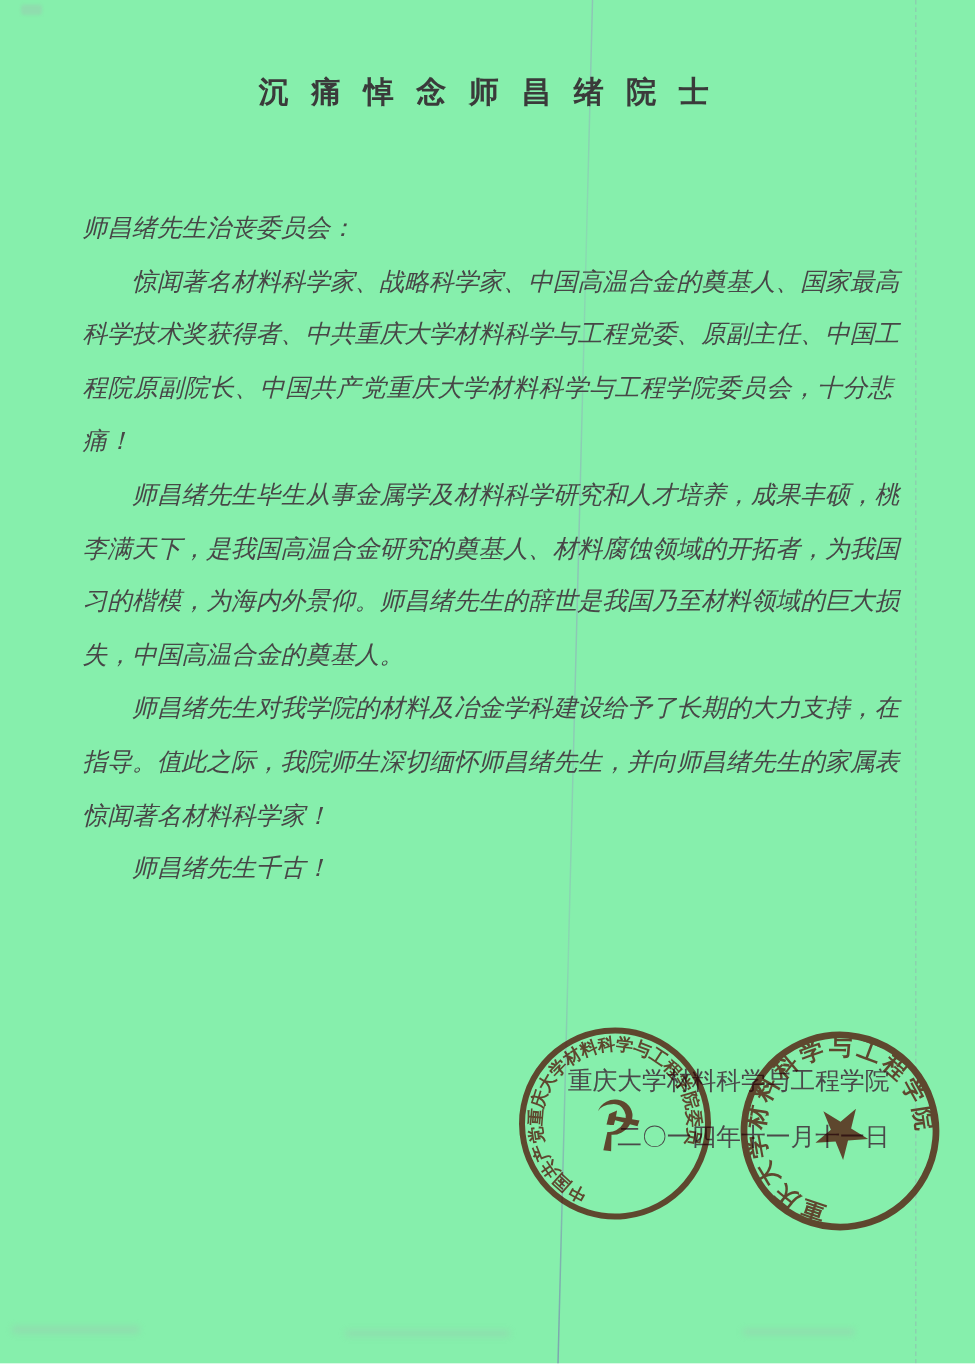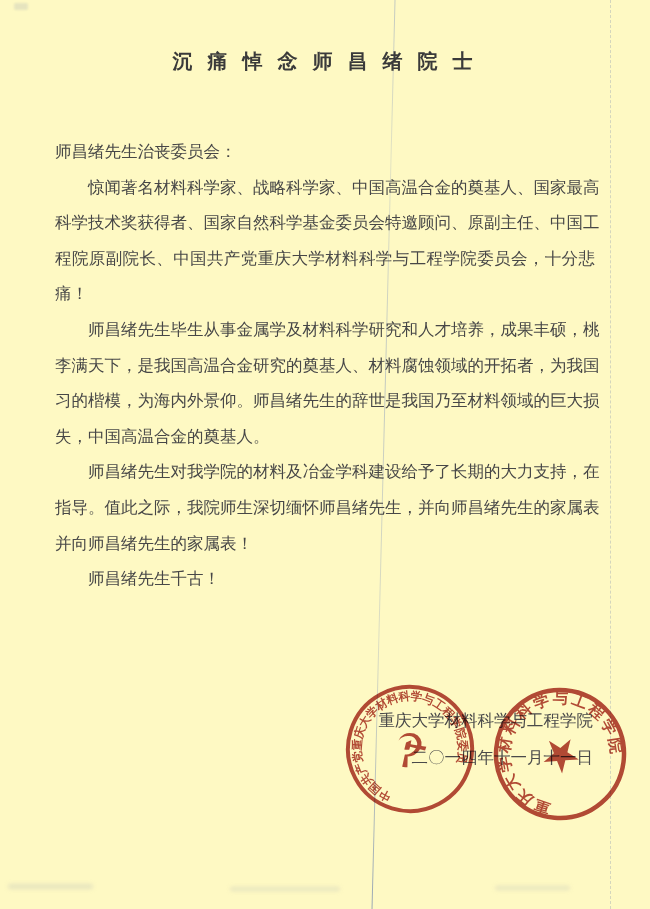--- a/index.html
+++ b/index.html
@@ -1,19 +1,19 @@
 <!DOCTYPE html>
 <html><head>
 <meta charset="utf-8">
 <style>
   html,body{margin:0;padding:0;background:#ffffff;}
   #page{
     position:relative;
     width:650px;height:909px;
-    background:#fef9c3;
+    background:#86efac;
     overflow:hidden;
     font-family:"Liberation Serif","DejaVu Serif",serif;
     color:#454545;
   }
   
   .title{
     position:absolute;
     left:55px;top:48px;width:540px;
     text-align:center;
     font-size:20px;
@@ -26,20 +26,21 @@
     position:absolute;
     left:55px;top:134px;width:540px;
     font-size:16.5px;
     line-height:35.6px;
     color:#474747;
   }
   .bodytext .line{
     text-align:justify;
     text-align-last:justify;
     white-space:nowrap;
+    font-style:italic;
   }
   .bodytext .line.end{
     text-align-last:left;
   }
   
   .signature{
     position:absolute;
     right:57px;top:703px;
     text-align:right;
     font-size:16.5px;
@@ -97,30 +98,30 @@
   <div class="smudge s2"></div>
   <div class="smudge s3"></div>
   <div class="smudge s4"></div>
 
   <div class="title">沉 痛 悼 念 师 昌 绪 院 士</div>
 
   <div class="bodytext">
 
   <div class="line end">师昌绪先生治丧委员会：</div>
       <div class="line">　　惊闻著名材料科学家、战略科学家、中国高温合金的奠基人、国家最高</div>
-      <div class="line">科学技术奖获得者、国家自然科学基金委员会特邀顾问、原副主任、中国工</div>
+      <div class="line">科学技术奖获得者、中共重庆大学材料科学与工程党委、原副主任、中国工</div>
       <div class="line">程院原副院长、中国共产党重庆大学材料科学与工程学院委员会，十分悲</div>
       <div class="line end">痛！</div>
       <div class="line">　　师昌绪先生毕生从事金属学及材料科学研究和人才培养，成果丰硕，桃</div>
       <div class="line">李满天下，是我国高温合金研究的奠基人、材料腐蚀领域的开拓者，为我国</div>
       <div class="line">习的楷模，为海内外景仰。师昌绪先生的辞世是我国乃至材料领域的巨大损</div>
       <div class="line end">失，中国高温合金的奠基人。</div>
       <div class="line">　　师昌绪先生对我学院的材料及冶金学科建设给予了长期的大力支持，在</div>
       <div class="line">指导。值此之际，我院师生深切缅怀师昌绪先生，并向师昌绪先生的家属表</div>
-      <div class="line end">并向师昌绪先生的家属表！</div>
+      <div class="line end">惊闻著名材料科学家！</div>
       <div class="line end">　　师昌绪先生千古！</div>
     </div>
 
   <div class="signature">
     <div>重庆大学材料科学与工程学院</div>
     <div>二〇一四年十一月十一日</div>
   </div>
 
   <div class="stamp stamp-left">
     <svg width="136" height="136" viewBox="0 0 136 136">

